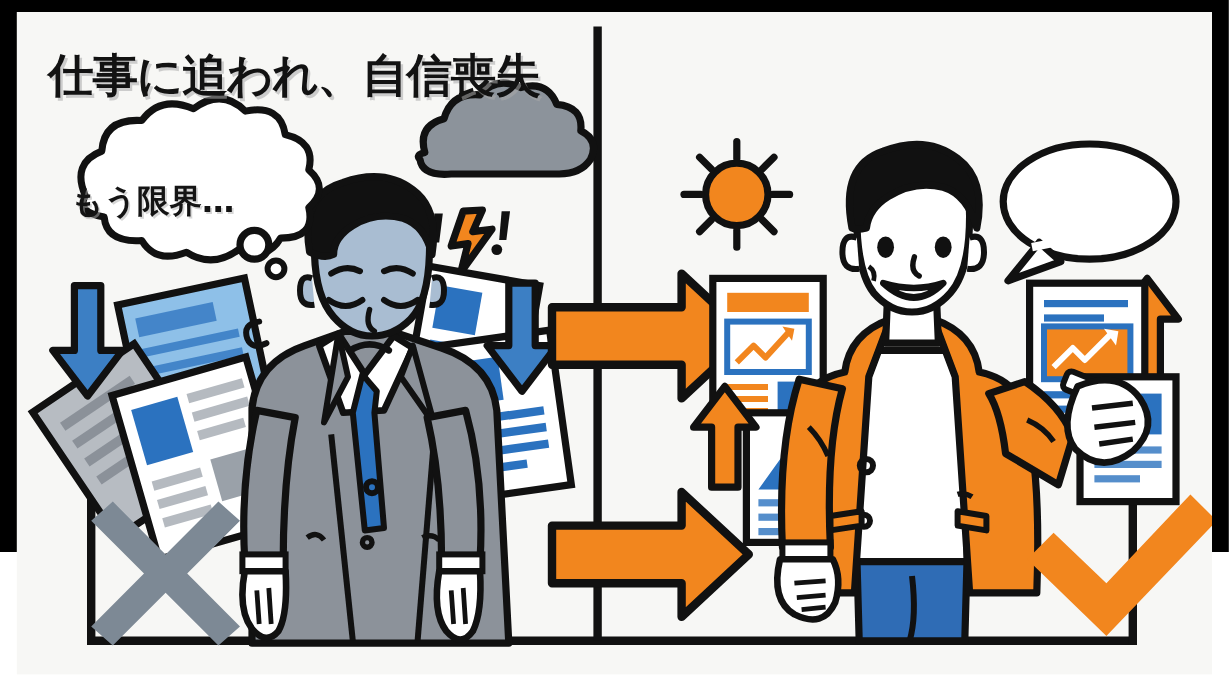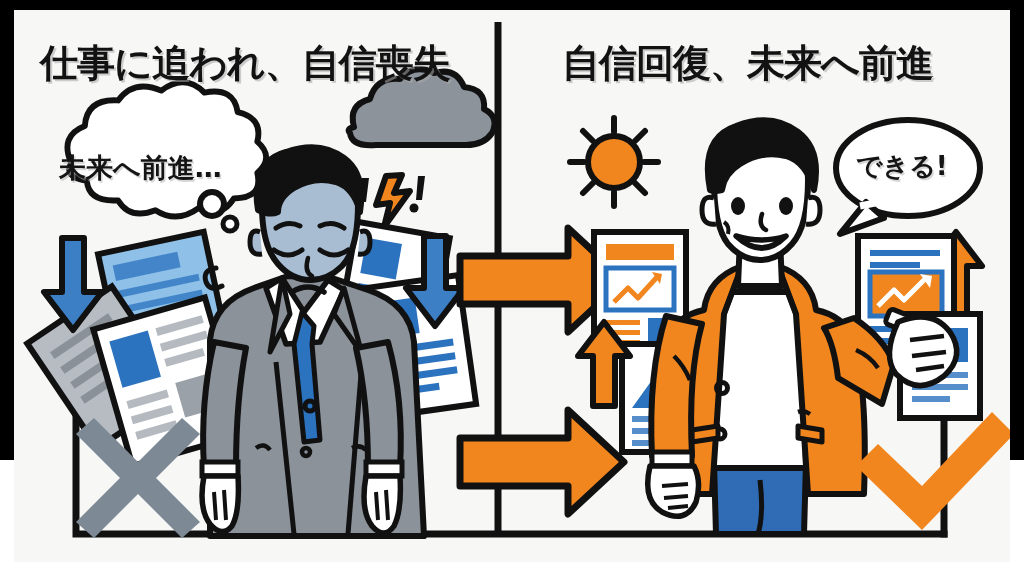--- a/index.html
+++ b/index.html
@@ -312,19 +312,17 @@
           <path d="M846 196 l30 -6" stroke="#ffffff" stroke-width="7" fill="none"></path>
         </g>
 
         <g>
           <path d="M842 456 l22 -22 l44 42 l70 -74 l22 22 l-92 96 z" fill="#F2861E"></path>
         </g>
       </g>
     </svg>
 
     <div class="title" id="title-left">仕事に追われ、自信喪失</div>
-    <div class="title" id="title-right">自信回復、未来へ前進</div>
-
-    <div class="bubbletext" id="thought-text">未来へ前進…</div>
-    <div class="bubbletext" id="speech-text">できる!</div>
+
+    <div class="bubbletext" id="thought-text">もう限界…</div>
 
   </div>
 </div>
 
 </body></html>

